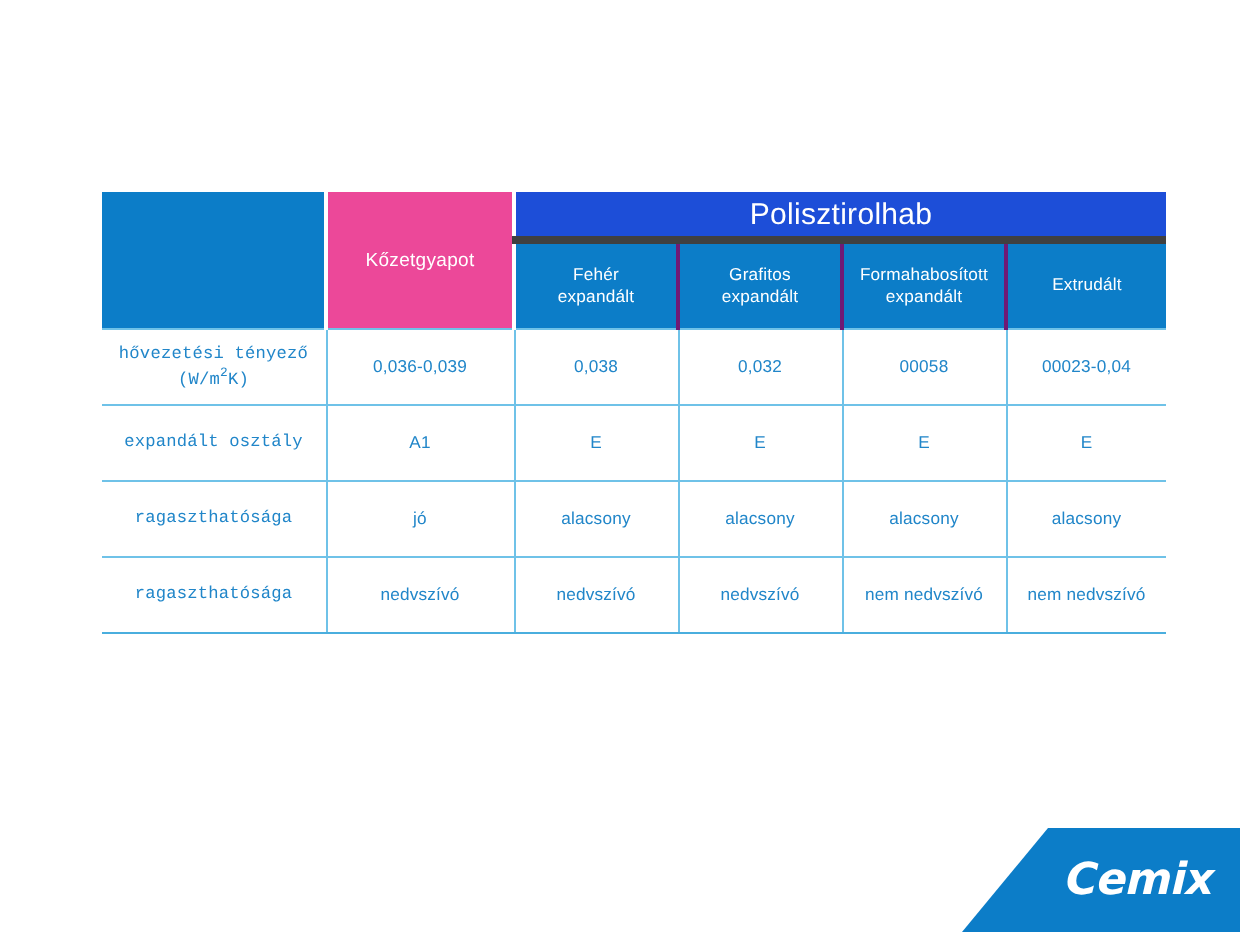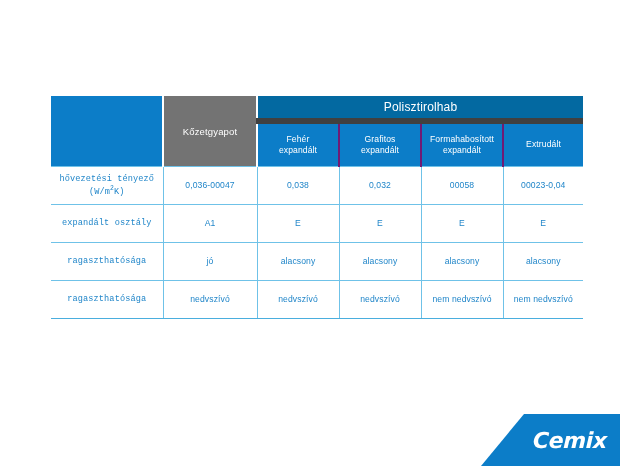--- a/index.html
+++ b/index.html
@@ -49,35 +49,35 @@
   .col-gr     { width: 82px;  }
   .col-form   { width: 82px;  }
   .col-xps    { width: 80px;  }
 
   
   .hdr-blank {
     background: #0c7dc8;
     border-right: 2px solid #ffffff;
   }
   .hdr-rock {
-    background: #737373;
+    background: #ec4899;
     color: #ffffff;
     font-size: 9.5px;
     font-weight: bold;
     letter-spacing: .15px;
     border-right: 2px solid #ffffff;
   }
   .hdr-group {
-    background: #0369a1;
-    color: #ffffff;
-    font-size: 12px;
+    background: #1d4ed8;
+    color: #ffffff;
+    font-size: 15px;
     font-weight: bold;
     letter-spacing: .15px;
     height: 22px;
-    border-bottom: 6px solid #404040;
+    border-bottom: 4px solid #404040;
   }
   .hdr-sub {
     background: #0c7dc8;
     color: #ffffff;
     font-size: 8.6px;
     font-weight: bold;
     line-height: 1.32;
     letter-spacing: .1px;
     height: 42px;
     border-right: 2px solid #701a75;
@@ -174,21 +174,21 @@
       </tr>
     </thead>
 
     <tbody>
 
       <tr>
         <td class="row-cell label">
           <span>hővezetési tényező</span><br>
           <span><span>(W/m</span><sup>2</sup><span>K)</span></span>
         </td>
-        <td class="row-cell">0,036-00047</td>
+        <td class="row-cell">0,036-0,039</td>
         <td class="row-cell">0,038</td>
         <td class="row-cell">0,032</td>
         <td class="row-cell">00058</td>
         <td class="row-cell last">00023-0,04</td>
       </tr>
 
       <tr>
         <td class="row-cell label">expandált osztály</td>
         <td class="row-cell">A1</td>
         <td class="row-cell">E</td>

